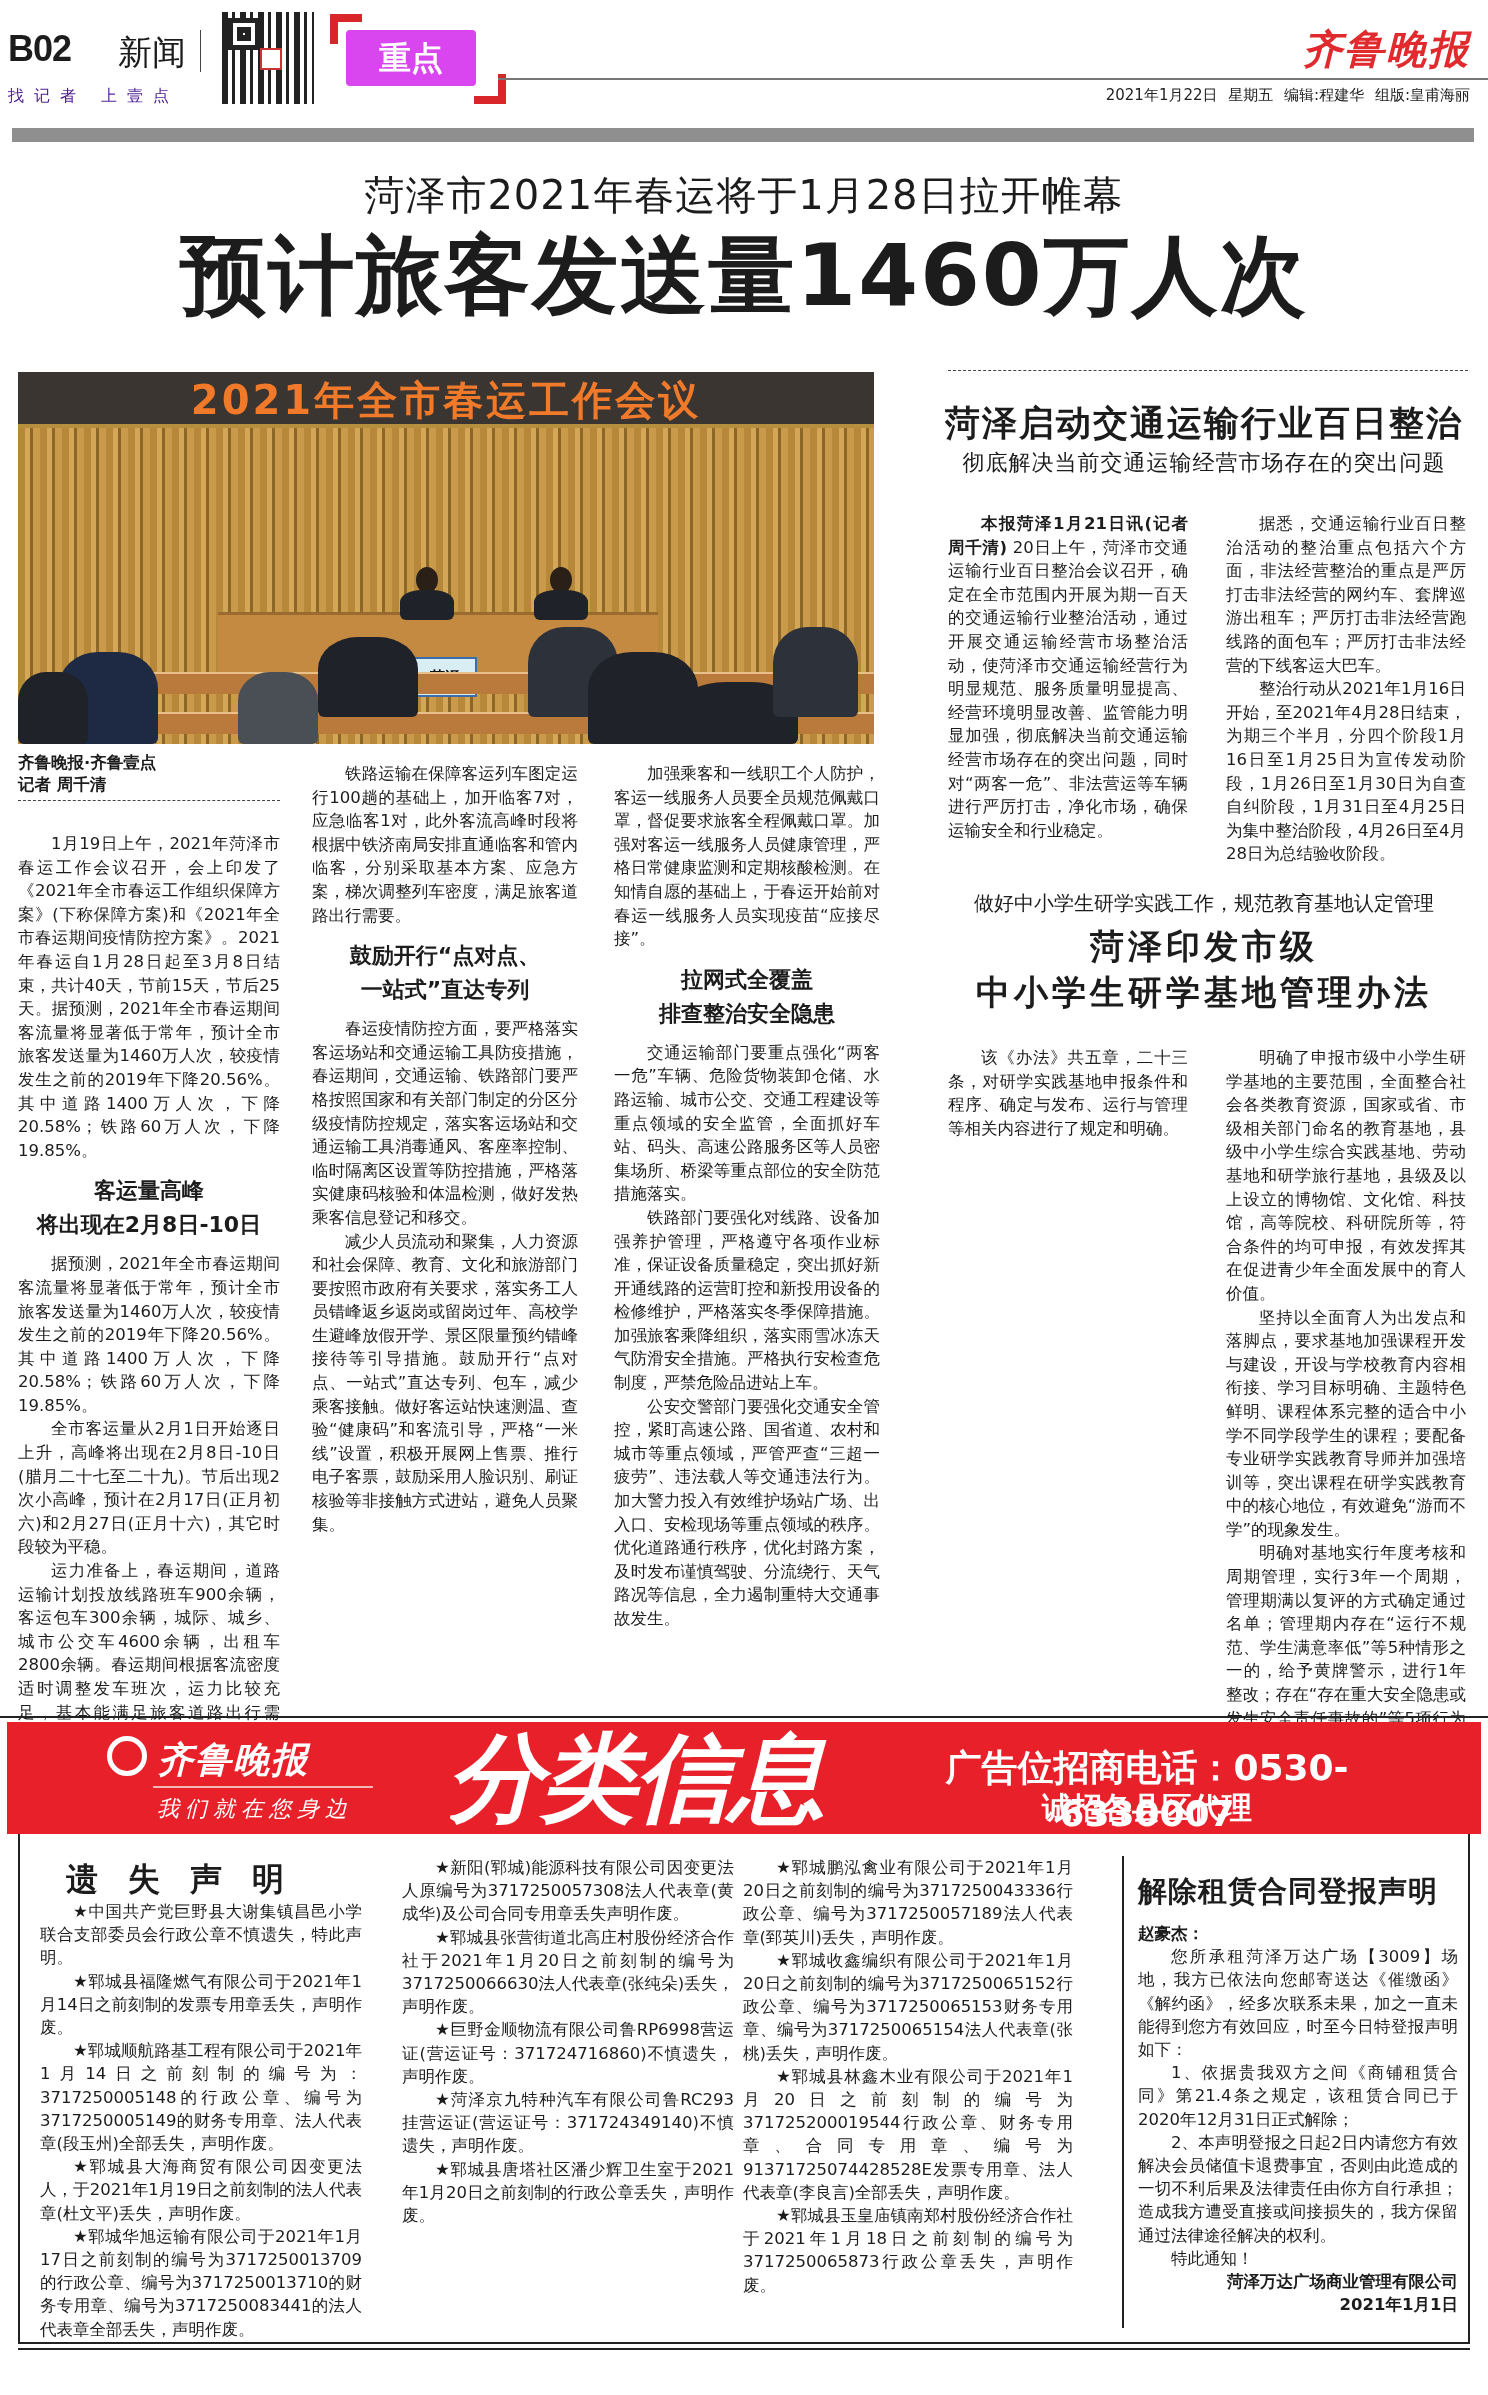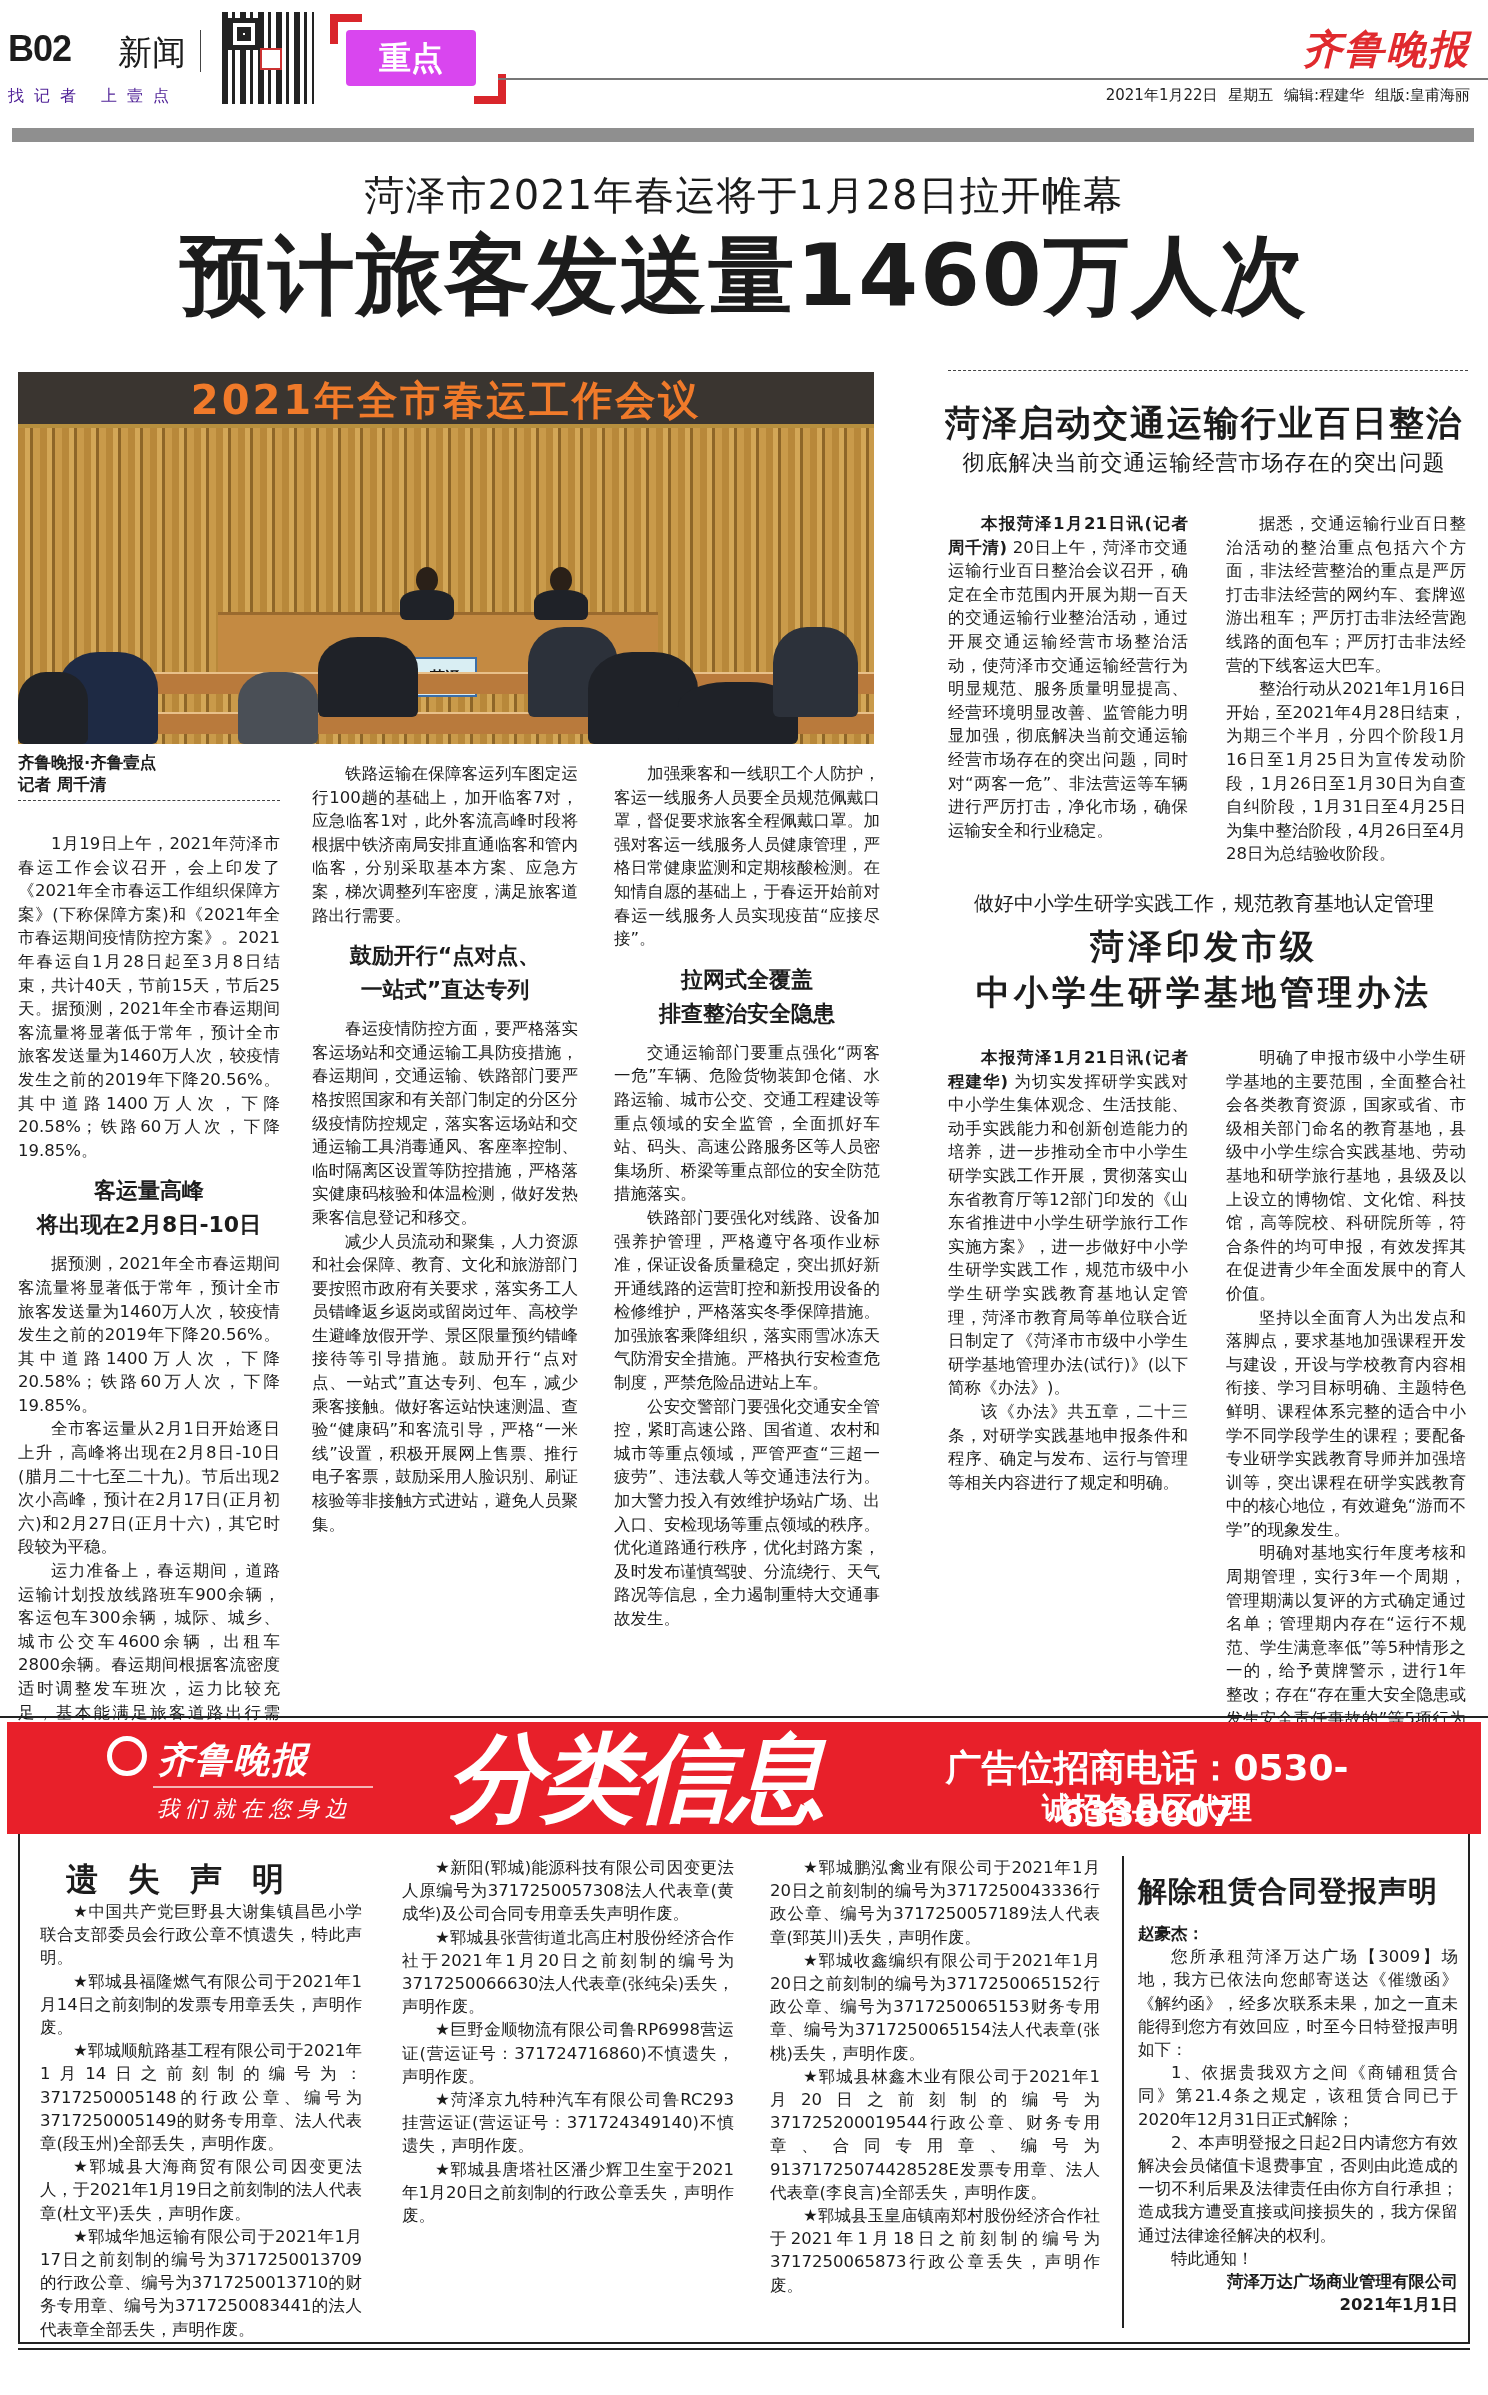--- a/index.html
+++ b/index.html
@@ -61,21 +61,21 @@
   #cls-title{left:440px;top:6px;font-size:96px;font-weight:bold;line-height:100px;letter-spacing:-2px;font-style:italic;}
   #cls-phone{left:870px;top:22px;width:540px;text-align:center;font-size:36px;font-weight:bold;}
   #cls-agent{left:870px;top:66px;width:540px;text-align:center;font-size:30px;font-weight:bold;}
   #cls-frame{left:18px;top:1834px;width:1452px;height:510px;border:2px solid #222;border-top:none;box-sizing:border-box;}
   #cls-bottom{left:18px;top:2348px;width:1452px;height:2px;background:#222;}
   #lost-title{left:40px;top:1858px;width:300px;text-align:center;font-size:32px;font-weight:bold;letter-spacing:30px;}
   .notice{position:absolute;font-size:16.5px;line-height:23.2px;text-align:justify;}
   .notice p{margin:0;text-indent:2em;}
   #lost-c1{left:40px;top:1900px;width:322px;}
   #lost-c2{left:402px;top:1856px;width:332px;}
-  #lost-c3{left:770px;top:1856px;width:330px;}
+  #lost-c3{left:743px;top:1856px;width:330px;}
   #cls-vline{left:1122px;top:1856px;width:2px;height:472px;background:#222;}
   #lease-title{left:1138px;top:1872px;width:320px;font-size:29px;font-weight:bold;letter-spacing:1px;}
   #lease-body{left:1138px;top:1922px;width:320px;}
   #lease-salutation{font-weight:bold;text-indent:0 !important;}
   #lease-sign{text-align:right;font-weight:bold;text-indent:0 !important;}
 </style>
 </head>
 <body>
 
 <div class="abs" id="pageno">B02</div>
@@ -164,21 +164,20 @@
 </div>
 <div class="col" id="art2-c2">
   <p>据悉，交通运输行业百日整治活动的整治重点包括六个方面，非法经营整治的重点是严厉打击非法经营的网约车、套牌巡游出租车；严厉打击非法经营跑线路的面包车；严厉打击非法经营的下线客运大巴车。</p>
   <p>整治行动从2021年1月16日开始，至2021年4月28日结束，为期三个半月，分四个阶段1月16日至1月25日为宣传发动阶段，1月26日至1月30日为自查自纠阶段，1月31日至4月25日为集中整治阶段，4月26日至4月28日为总结验收阶段。</p>
 </div>
 
 <div class="abs" id="art3-kicker">做好中小学生研学实践工作，规范教育基地认定管理</div>
 <div class="abs" id="art3-t1">菏泽印发市级</div>
 <div class="abs" id="art3-t2">中小学生研学基地管理办法</div>
 <div class="col" id="art3-c1">
-  <p><span class="lead">本报菏泽1月21日讯(记者 程建华)</span> <span>为切实发挥研学实践对中小学生集体观念、生活技能、动手实践能力和创新创造能力的培养，进一步推动全市中小学生研学实践工作开展，贯彻落实山东省教育厅等12部门印发的《山东省推进中小学生研学旅行工作实施方案》，进一步做好中小学生研学实践工作，规范市级中小学生研学实践教育基地认定管理，菏泽市教育局等单位联合近日制定了《菏泽市市级中小学生研学基地管理办法(试行)》(以下简称《办法》)。</span></p>
   <p>该《办法》共五章，二十三条，对研学实践基地申报条件和程序、确定与发布、运行与管理等相关内容进行了规定和明确。</p>
 </div>
 <div class="col" id="art3-c2">
   <p>明确了申报市级中小学生研学基地的主要范围，全面整合社会各类教育资源，国家或省、市级相关部门命名的教育基地，县级中小学生综合实践基地、劳动基地和研学旅行基地，县级及以上设立的博物馆、文化馆、科技馆，高等院校、科研院所等，符合条件的均可申报，有效发挥其在促进青少年全面发展中的育人价值。</p>
   <p>坚持以全面育人为出发点和落脚点，要求基地加强课程开发与建设，开设与学校教育内容相衔接、学习目标明确、主题特色鲜明、课程体系完整的适合中小学不同学段学生的课程；要配备专业研学实践教育导师并加强培训等，突出课程在研学实践教育中的核心地位，有效避免“游而不学”的现象发生。</p>
   <p>明确对基地实行年度考核和周期管理，实行3年一个周期，管理期满以复评的方式确定通过名单；管理期内存在“运行不规范、学生满意率低”等5种情形之一的，给予黄牌警示，进行1年整改；存在“存在重大安全隐患或发生安全责任事故的”等5项行为之一的，直接撤销其称号。</p>
 </div>
 
 <div class="abs" id="cls-top"></div>
 <div class="abs" id="cls-banner">

